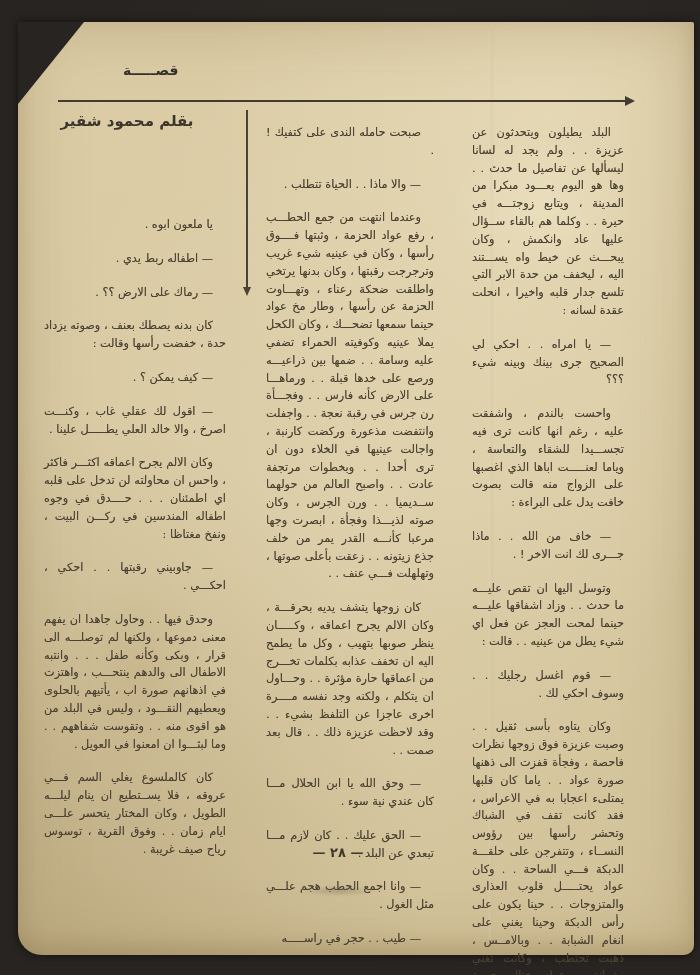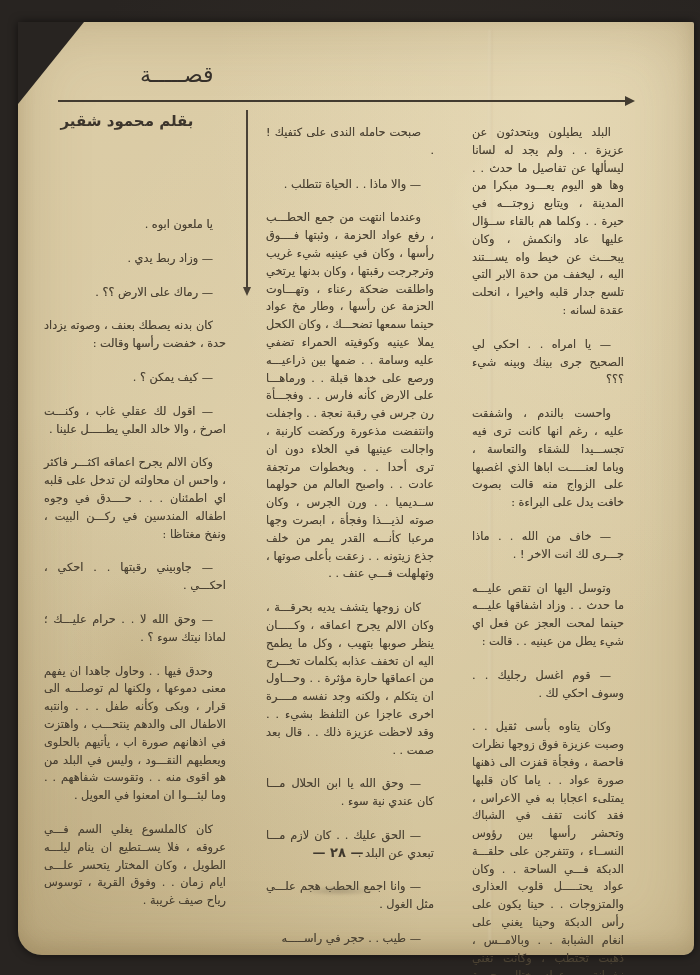--- a/index.html
+++ b/index.html
@@ -41,22 +41,22 @@
   .stain-a{position:absolute;left:60px;top:560px;width:160px;height:220px;
     background:radial-gradient(ellipse, rgba(150,120,60,.10), transparent 65%);}
   .stain-b{position:absolute;left:430px;top:120px;width:220px;height:180px;
     background:radial-gradient(ellipse, rgba(255,250,230,.22), transparent 60%);}
   .smudge{position:absolute;left:300px;top:886px;width:78px;height:10px;
     background:radial-gradient(ellipse, rgba(110,100,80,.35), transparent 70%);
     filter:blur(1px);}
 
   
   .section-label{
-    position:absolute;left:140px;top:62px;
-    font-size:22px;font-weight:normal;color:#36302a;
+    position:absolute;left:123px;top:62px;
+    font-size:14px;font-weight:bold;color:#36302a;
     letter-spacing:.5px;
   }
   .header-rule{
     position:absolute;left:58px;top:100px;width:568px;height:2px;
     background:#423b30;
   }
   .header-rule .arrow-head{
     position:absolute;right:-9px;top:-4px;width:0;height:0;
     border-left:10px solid #423b30;
     border-top:5px solid transparent;
@@ -138,28 +138,27 @@
       <p>— والا ماذا . . الحياة تتطلب .</p>
       <p>وعندما انتهت من جمع الحطـــب ، رفع عواد الحزمة ، وثبتها فــــوق رأسها ، وكان في عينيه شيء غريب وترجرجت رقبتها ، وكان بدنها يرتخي واطلقت ضحكة رعناء ، وتهـــاوت الحزمة عن رأسها ، وطار مخ عواد حينما سمعها تضحـــك ، وكان الكحل يملا عينيه وكوفيته الحمراء تضفي عليه وسامة . . ضمها بين ذراعيـــه ورصع على خدها قبلة . . ورماهـــا على الارض كأنه فارس . . وفجـــأة رن جرس في رقبة نعجة . . واجفلت وانتفضت مذعورة وركضت كارنبة ، واجالت عينيها في الخلاء دون ان ترى أحدا . . وبخطوات مرتجفة عادت . . واصبح العالم من حولهما ســديميا . . ورن الجرس ، وكان صوته لذيـــذا وفجأة ، ابصرت وجها مرعبا كأنـــه القدر يمر من خلف جذع زيتونه . . زعقت بأعلى صوتها ، وتهلهلت فـــي عنف . .</p>
       <p>كان زوجها يتشف يديه بحرقـــة ، وكان الالم يجرح اعماقه ، وكـــــان ينظر صوبها بتهيب ، وكل ما يطمح اليه ان تخفف عذابه بكلمات تخـــرج من اعماقها حارة مؤثرة . . وحـــاول ان يتكلم ، ولكنه وجد نفسه مــــرة اخرى عاجزا عن التلفظ بشيء . . وقد لاحظت عزيزة ذلك . . قال بعد صمت . .</p>
       <p>— وحق الله يا ابن الحلال مـــا كان عندي نية سوء .</p>
       <p>— الحق عليك . . كان لازم مـــا تبعدي عن البلد .</p>
       <p>— وانا اجمع الحطب هجم علـــي مثل الغول .</p>
       <p>— طيب . . حجر في راســـــه</p>
     </div>
   <div class="story-col col-left" lang="ar">
       <p>يا ملعون ابوه .</p>
-      <p>— وزاد ربط يدي .</p>
+      <p>— اطفاله ربط يدي .</p>
       <p>— رماك على الارض ؟؟ .</p>
       <p>كان بدنه يصطك بعنف ، وصوته يزداد حدة ، خفضت رأسها وقالت :</p>
       <p>— كيف يمكن ؟ .</p>
       <p>— اقول لك عقلي غاب ، وكنـــت اصرخ ، والا خالد العلي يطـــــل علينا .</p>
       <p>وكان الالم يجرح اعماقه اكثـــر فاكثر ، واحس ان محاولته لن تدخل على قلبه اي اطمئنان . . . حــــدق في وجوه اطفاله المندسين في ركـــن البيت ، ونفخ مغتاظا :</p>
       <p>— جاوبيني رقبتها . . احكي ، احكـــي .</p>
-      <p>— وحق الله لا . . حرام عليـــك ؛ لماذا نيتك سوء ؟ .</p>
       <p>وحدق فيها . . وحاول جاهدا ان يفهم معنى دموعها ، ولكنها لم توصلـــه الى قرار ، وبكى وكأنه طفل . . . وانتبه الاطفال الى والدهم ينتحـــب ، واهتزت في اذهانهم صورة اب ، يأتيهم بالحلوى ويعطيهم النقـــود ، وليس في البلد من هو اقوى منه . . وتقوست شفاههم . . وما لبثـــوا ان امعنوا في العويل .</p>
       <p>كان كالملسوع يغلي السم فـــي عروقه ، فلا يســتطيع ان ينام ليلـــه الطويل ، وكان المختار يتحسر علـــى ايام زمان . . وفوق القرية ، توسوس رياح صيف غريبة .</p>
     </div>
 
   <div class="page-number">— ٢٨ —</div>
   <div class="smudge"></div>
 
 </div>
 
 </body></html>

